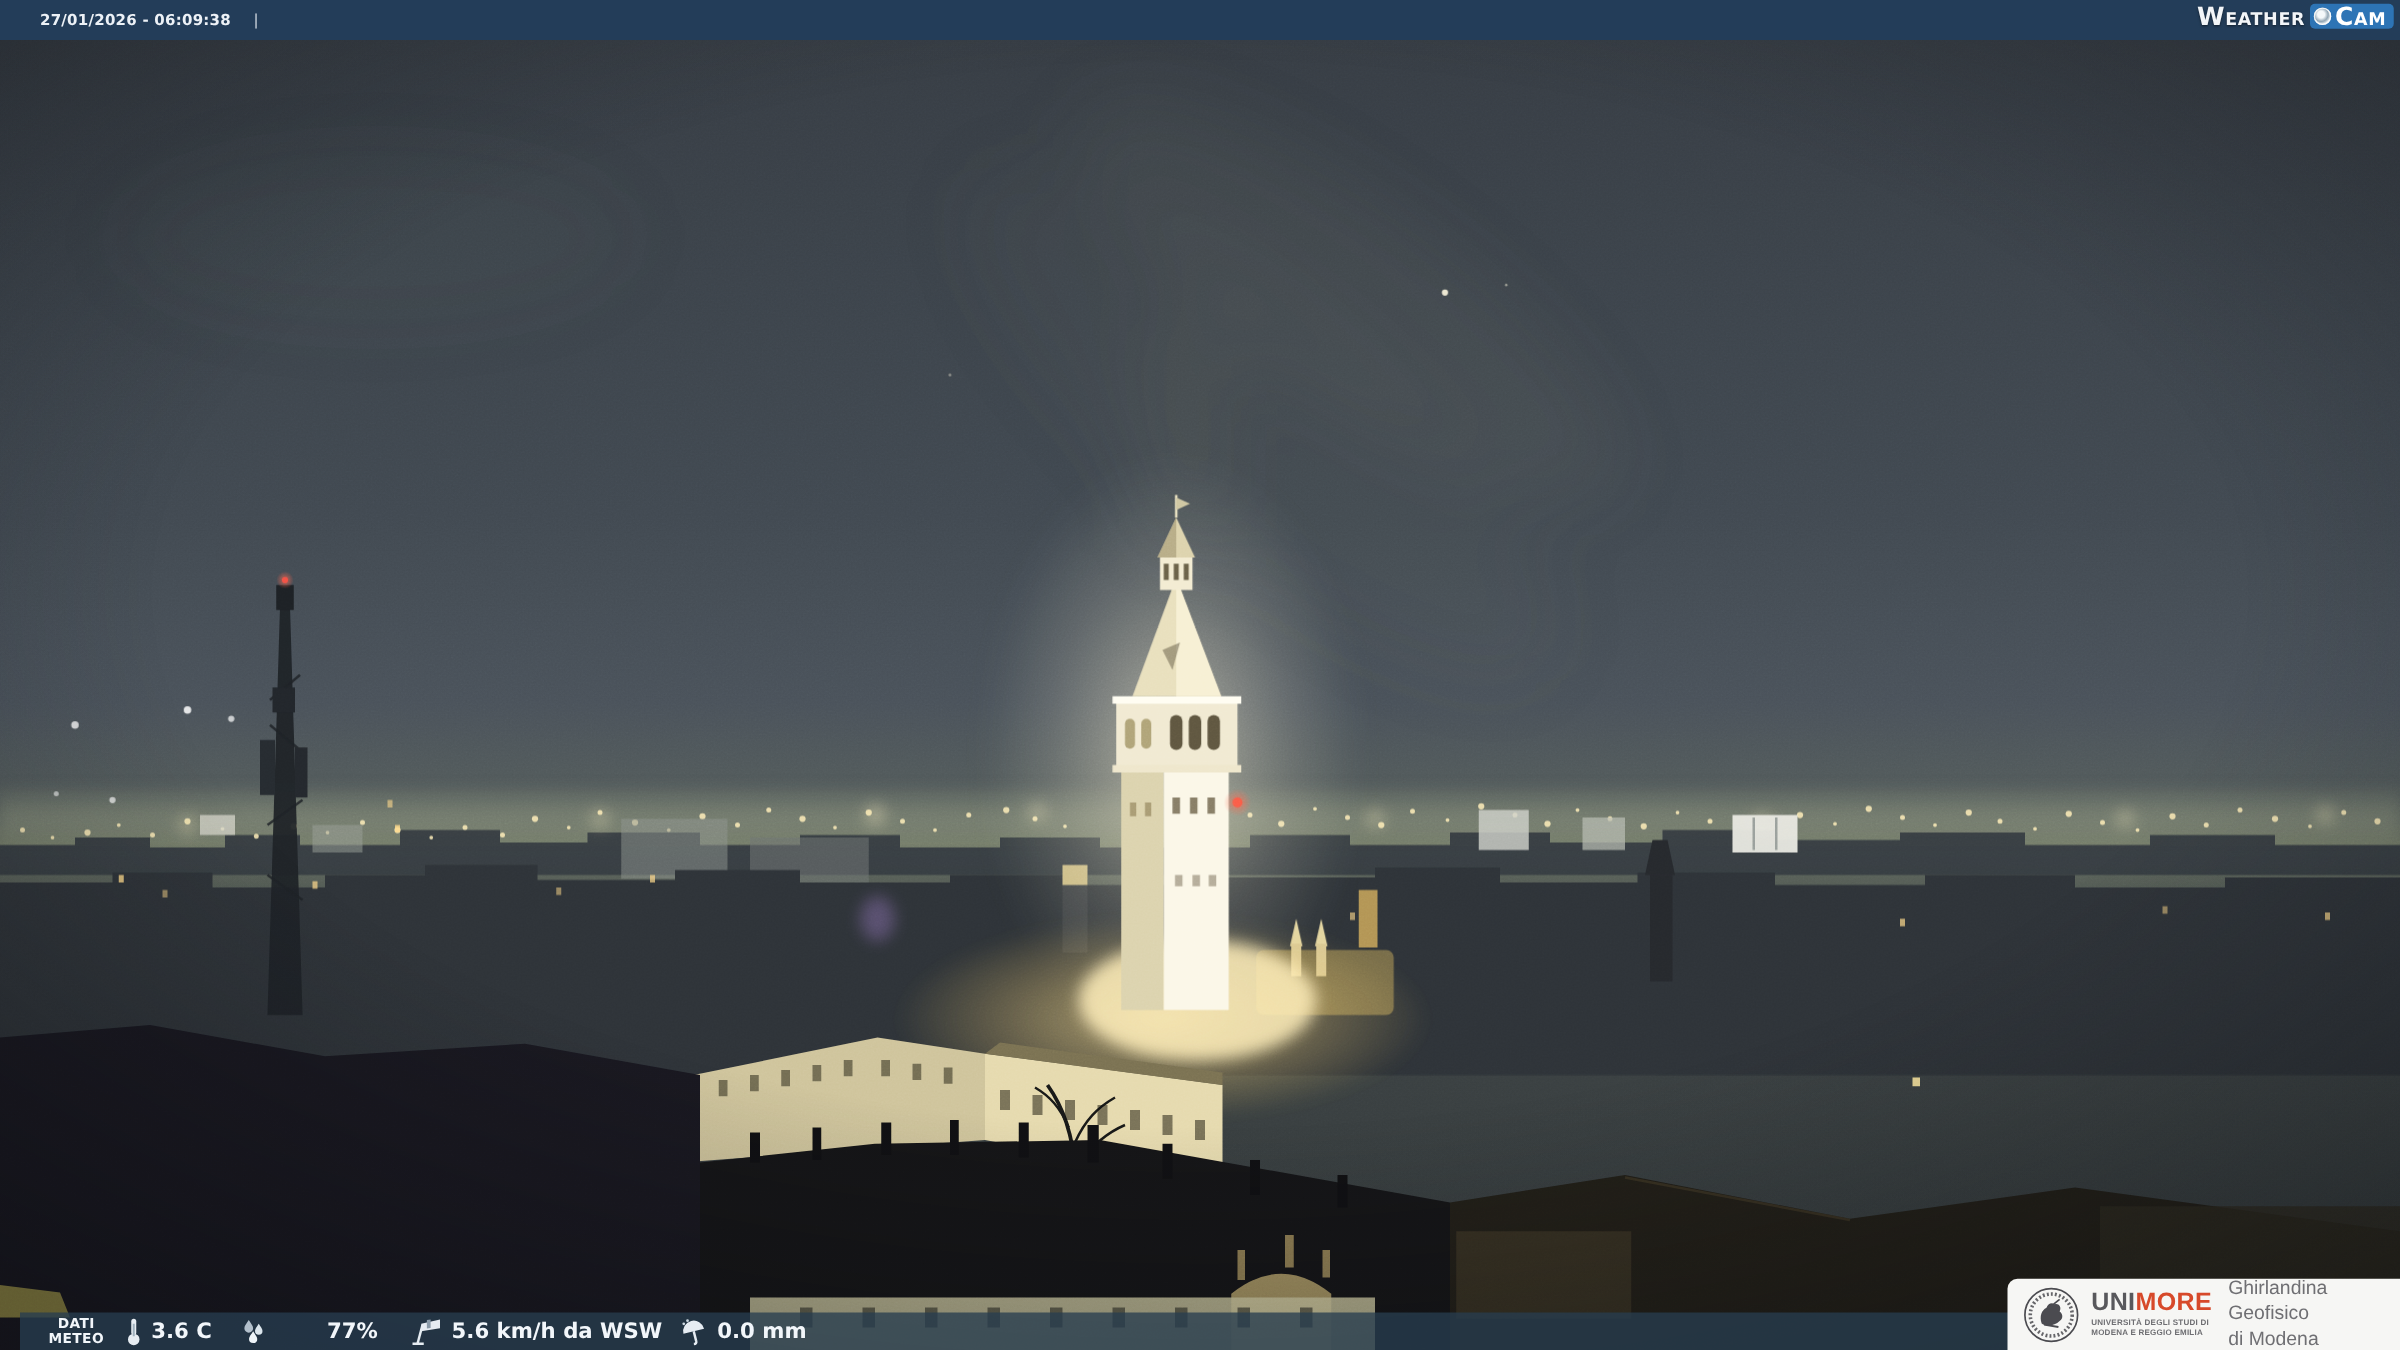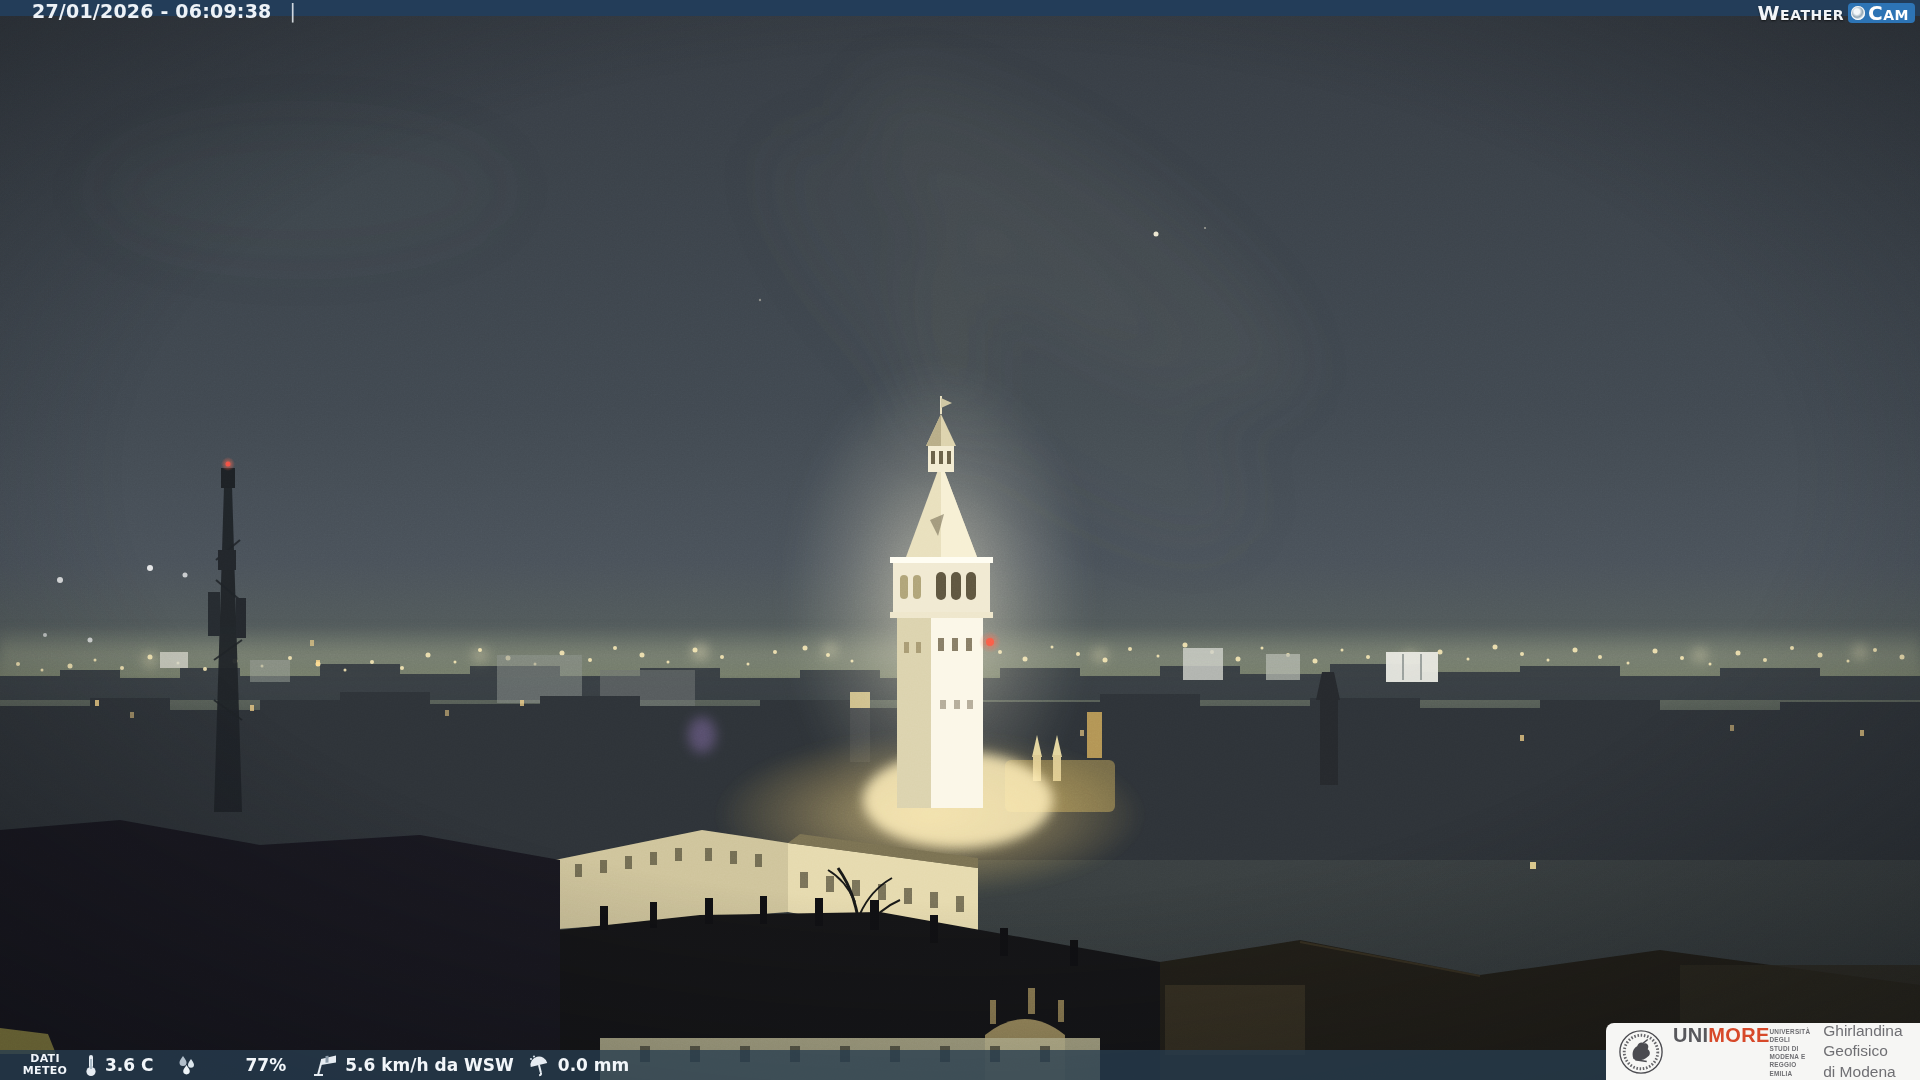--- a/index.html
+++ b/index.html
@@ -3,56 +3,56 @@
 <meta charset="utf-8">
 <style>
   html,body{margin:0;padding:0;background:#000;}
   .stage{position:relative;width:1920px;height:1080px;overflow:hidden;
          font-family:"DejaVu Sans",sans-serif;}
   .scene{position:absolute;inset:0;}
   .vignette{position:absolute;inset:0;pointer-events:none;
     background:radial-gradient(ellipse 75% 68% at 50% 44%, rgba(0,0,0,0) 58%, rgba(8,10,14,.38) 100%);}
 
   
-  .topbar{position:absolute;top:0;left:0;right:0;height:16px;
+  .topbar{position:absolute;top:0;left:0;right:0;height:32px;
     background:var(--header-bg,#233d59);
-    display:flex;align-items:flex-start;padding-left:32px;gap:18px;
-    font-weight:700;font-size:19px;letter-spacing:.2px;color:#edf2f7;}
+    display:flex;align-items:center;padding-left:32px;gap:18px;
+    font-weight:700;font-size:12px;letter-spacing:.2px;color:#edf2f7;}
   .topbar .sep{opacity:.85;font-weight:400;}
 
   
   .watermark{position:absolute;top:2px;right:5px;height:22px;
     display:flex;align-items:center;gap:4px;}
   .wm-weather{font-weight:700;font-size:20px;font-variant:small-caps;
     color:#f2f5f8;letter-spacing:.5px;text-shadow:0 1px 2px rgba(0,0,0,.55);}
   .wm-box{background:var(--watermark-blue,#2d74b5);border-radius:4px;height:20px;
     display:flex;align-items:center;padding:0 6px 0 3px;gap:3px;}
   .wm-lens{width:14px;height:14px;border-radius:50%;
     background:radial-gradient(circle at 42% 40%, #f4f8fa 0 24%, #93a7b5 48%, #e7eef2 66%, #cdd9e1 100%);
     box-shadow:inset 0 0 0 1px rgba(255,255,255,.85);}
   .wm-cam{font-weight:700;font-size:20px;font-variant:small-caps;color:#fff;letter-spacing:.5px;}
 
   
-  .meteobar{position:absolute;left:0;right:0;bottom:0;height:30px;
+  .meteobar{position:absolute;left:16px;right:0;bottom:0;height:30px;
     background:var(--footer-bg,rgba(40,62,80,.78));
     display:flex;align-items:center;color:#f2f6fa;font-weight:700;font-size:17px;}
   .dati{margin-left:16px;width:58px;text-align:center;font-size:11px;line-height:1.12;letter-spacing:.3px;}
   .metric{display:flex;align-items:center;gap:7px;white-space:nowrap;}
   .metric svg{display:block;}
   .m-temp{margin-left:10px;}
   .m-hum{margin-left:22px;gap:48px;}
   .m-wind{margin-left:26px;}
   .m-rain{margin-left:13px;}
 
   
   .credit{position:absolute;right:0;bottom:0;width:314px;height:57px;background:#f6f6f4;
     border-radius:8px 0 0 0;display:flex;align-items:center;gap:9px;
     padding-left:12px;box-sizing:border-box;font-family:"Liberation Sans",sans-serif;}
   .seal{flex:0 0 auto;width:46px;height:46px;}
-  .uniblock{display:flex;flex-direction:row;}
+  .uniblock{display:flex;flex-direction:column;}
   .uni-row{font-weight:700;font-size:20px;letter-spacing:.3px;color:#58585c;line-height:1;}
   .uni-row .more{color:var(--unimore-red,#d7492a);}
   .uni-sub{font-weight:700;font-size:6.4px;color:#6e6e72;letter-spacing:.2px;line-height:1.3;margin-top:3px;}
   .orgblock{margin-left:4px;font-size:15.5px;color:#6f6f73;line-height:1.3;}
 </style>
 </head>
 <body>
 
 <div class="stage">
 

